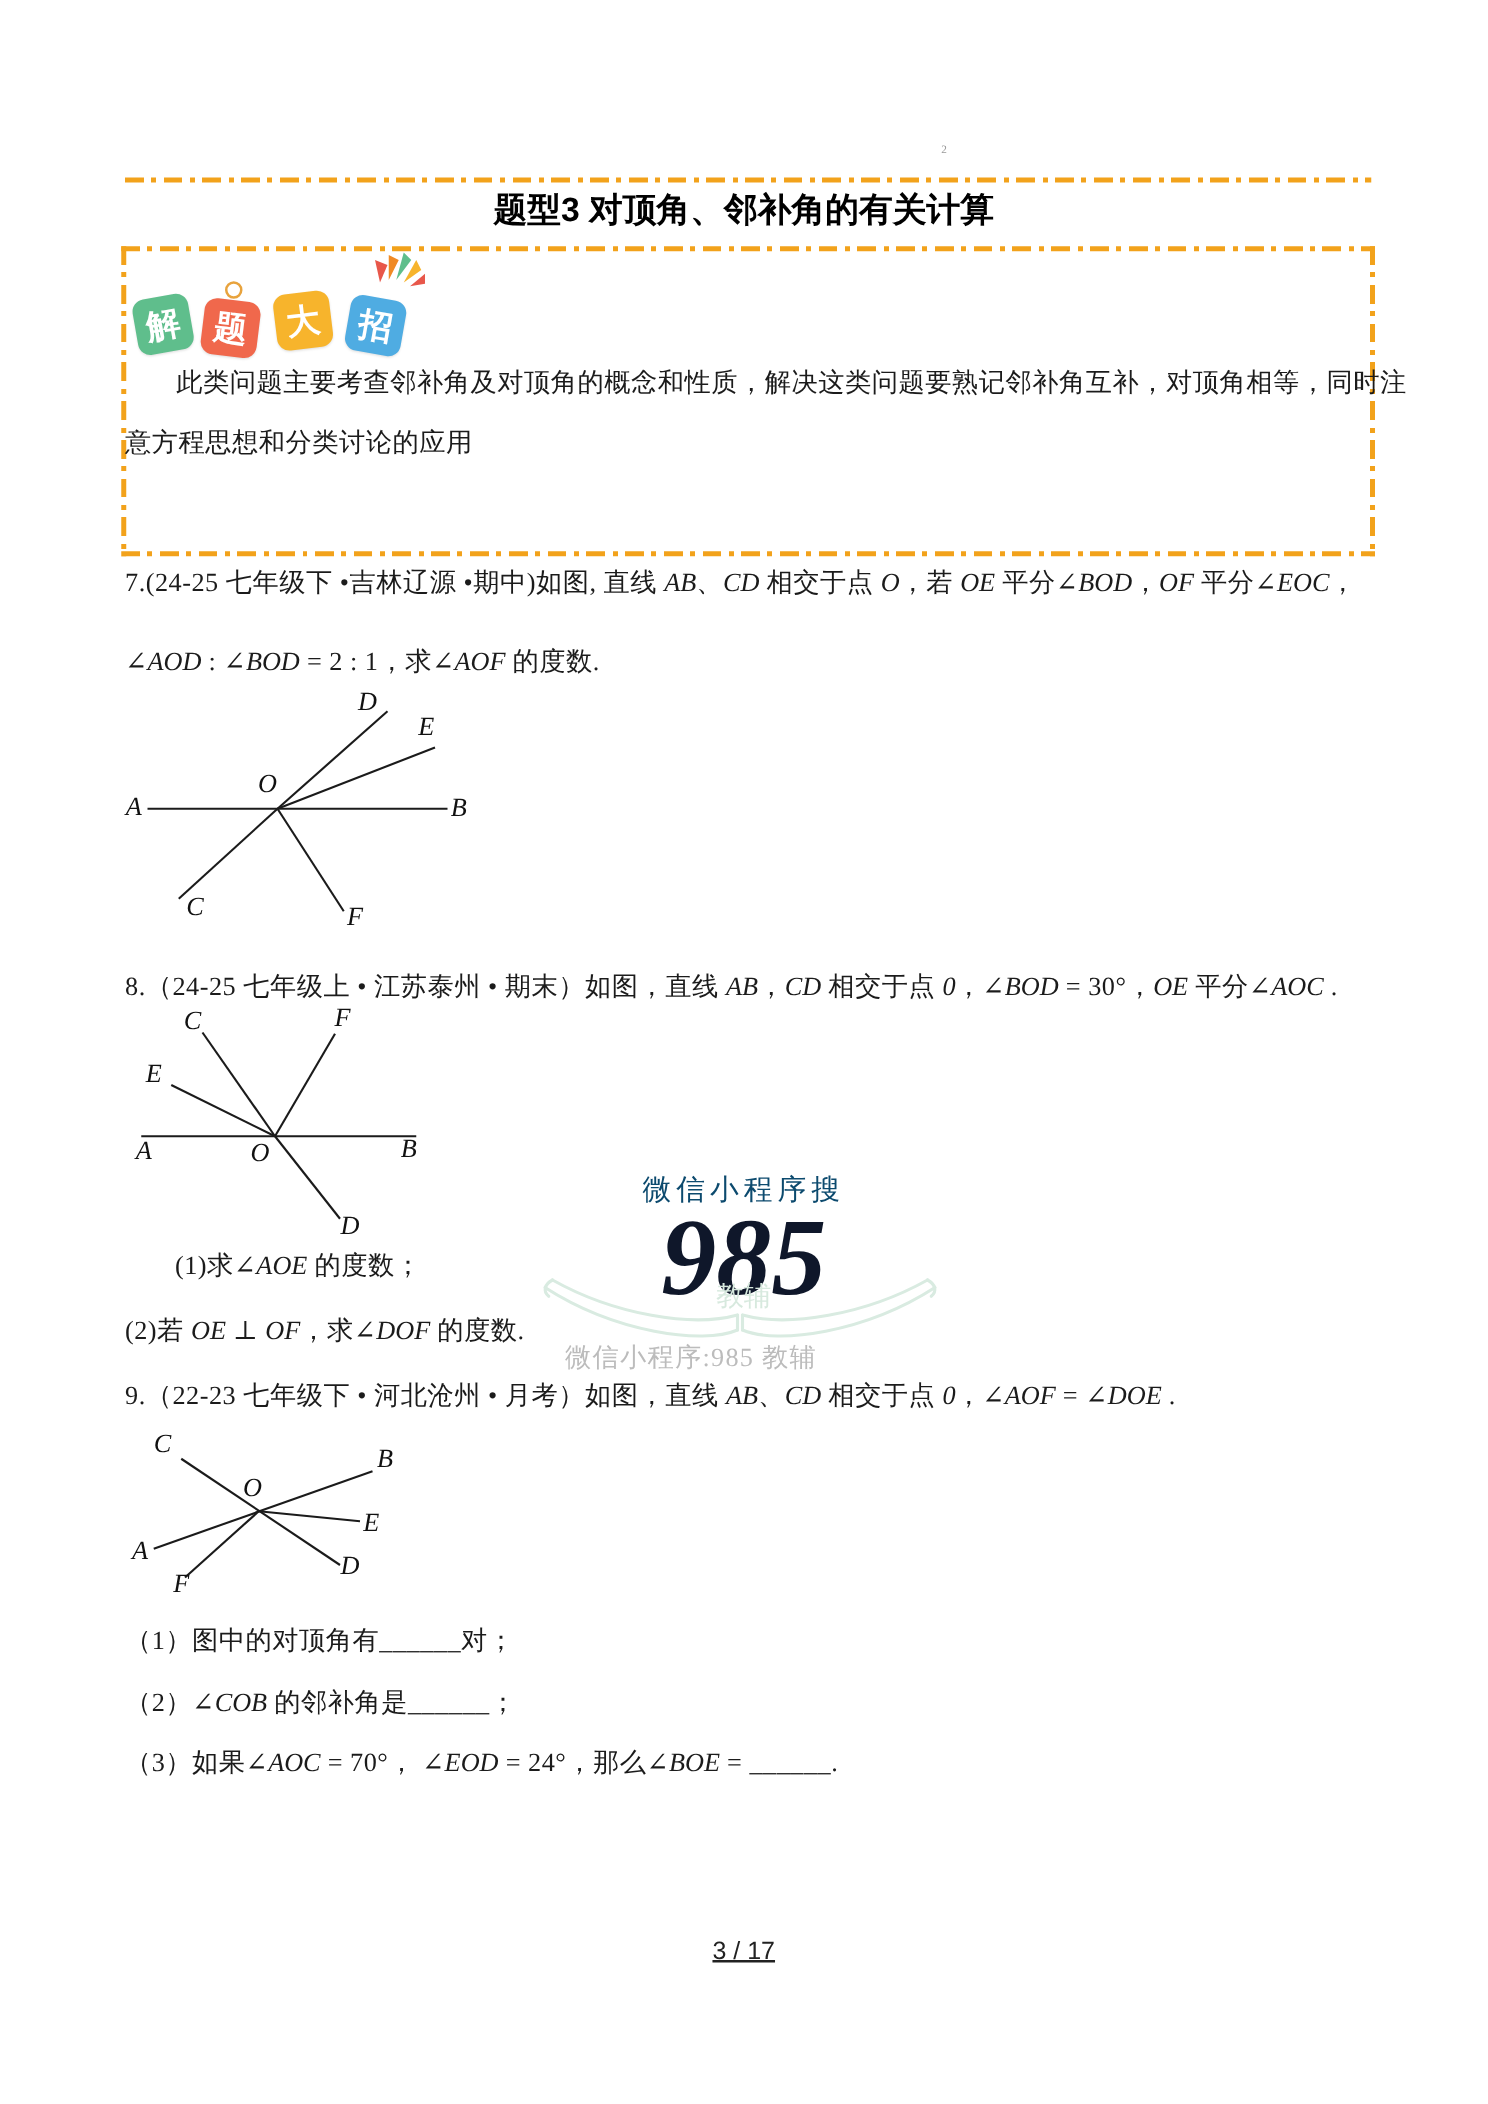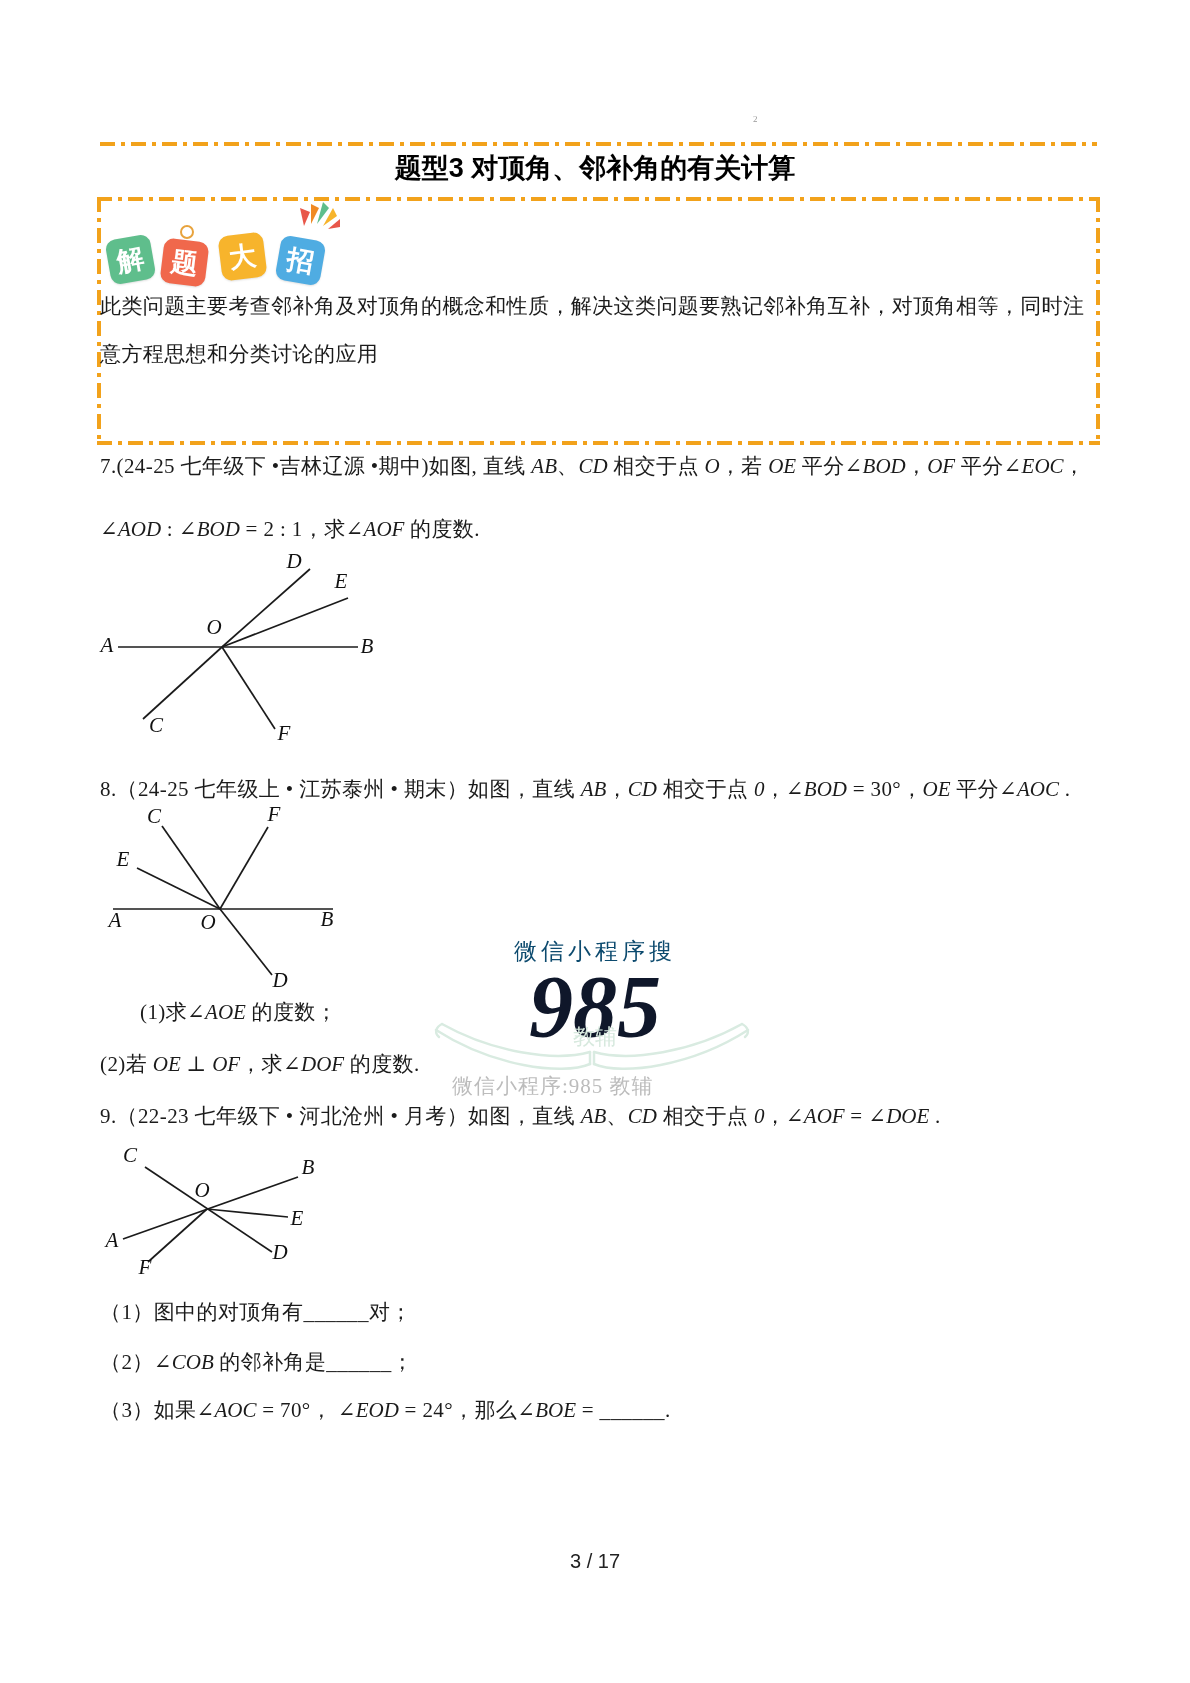--- a/index.html
+++ b/index.html
@@ -24,21 +24,21 @@
   .badges{position:absolute;left:106px;top:230px;width:260px;height:72px;}
   .tile{position:absolute;width:45px;height:45px;border-radius:10px;display:flex;align-items:center;justify-content:center;
         font-family:"Liberation Sans",sans-serif;font-weight:bold;font-size:27px;color:#fff;
         box-shadow:0 1px 2px rgba(0,0,0,0.12);}
   .t0{left:2px;top:7px;transform:rotate(-10deg);}
   .t1{left:56px;top:10px;transform:rotate(7deg);}
   .t2{left:114px;top:4px;transform:rotate(-7deg);}
   .t3{left:172px;top:8px;transform:rotate(10deg);}
   .ring{position:absolute;left:74px;top:-5px;width:10px;height:10px;border:2.5px solid #E8A33D;border-radius:50%;}
   .confetti{position:absolute;left:194px;top:-34px;width:44px;height:40px;}
-  .intro1{top:292px;}
+  .intro1{top:292px;margin-left:41px;}
   .intro2{top:340px;}
   .p7l1{top:452px;}
   .p7l2{top:497px;margin-top:18px;}
   .p8{top:775px;}
   .s8a{top:998px;margin-left:40px;}
   .s8b{top:1050px;}
   .p9{top:1102px;}
   .s9a{top:1298px;}
   .s9b{top:1348px;}
   .s9c{top:1396px;}
@@ -49,21 +49,21 @@
   .figlabel{font-family:"Liberation Serif",serif;font-style:italic;font-size:21px;fill:#111;
             text-anchor:middle;dominant-baseline:middle;}
   
   .watermark{position:absolute;left:430px;top:936px;width:330px;text-align:center;color:#d2e6da;pointer-events:none;}
   .wm1{font-size:23px;letter-spacing:4px;color:#0c4a6e;}
   .wmbig{font-size:88px;font-weight:bold;font-style:italic;line-height:0.92;color:#0f172a;}
   .wm2{font-size:22px;margin-top:-26px;color:#d7e9de;}
   .wmbook{position:absolute;left:2px;top:78px;width:320px;height:68px;}
   .wmcaption{position:absolute;left:452px;top:1072px;margin:0;font-size:21px;color:#bcbcbc;letter-spacing:1px;}
   .pagenum{position:absolute;left:0;top:1550px;width:100%;text-align:center;
-           font-family:"Liberation Sans",sans-serif;font-size:20px;color:#222;}
+           font-family:"Liberation Sans",sans-serif;font-size:20px;color:#222;text-decoration:underline;}
 </style>
 </head>
 <body>
 
 <div class="page">
 
   <span class="corner">2</span>
 
   <div class="dash-h divider-top"></div>
   <h1 class="title">题型3 对顶角、邻补角的有关计算</h1>

